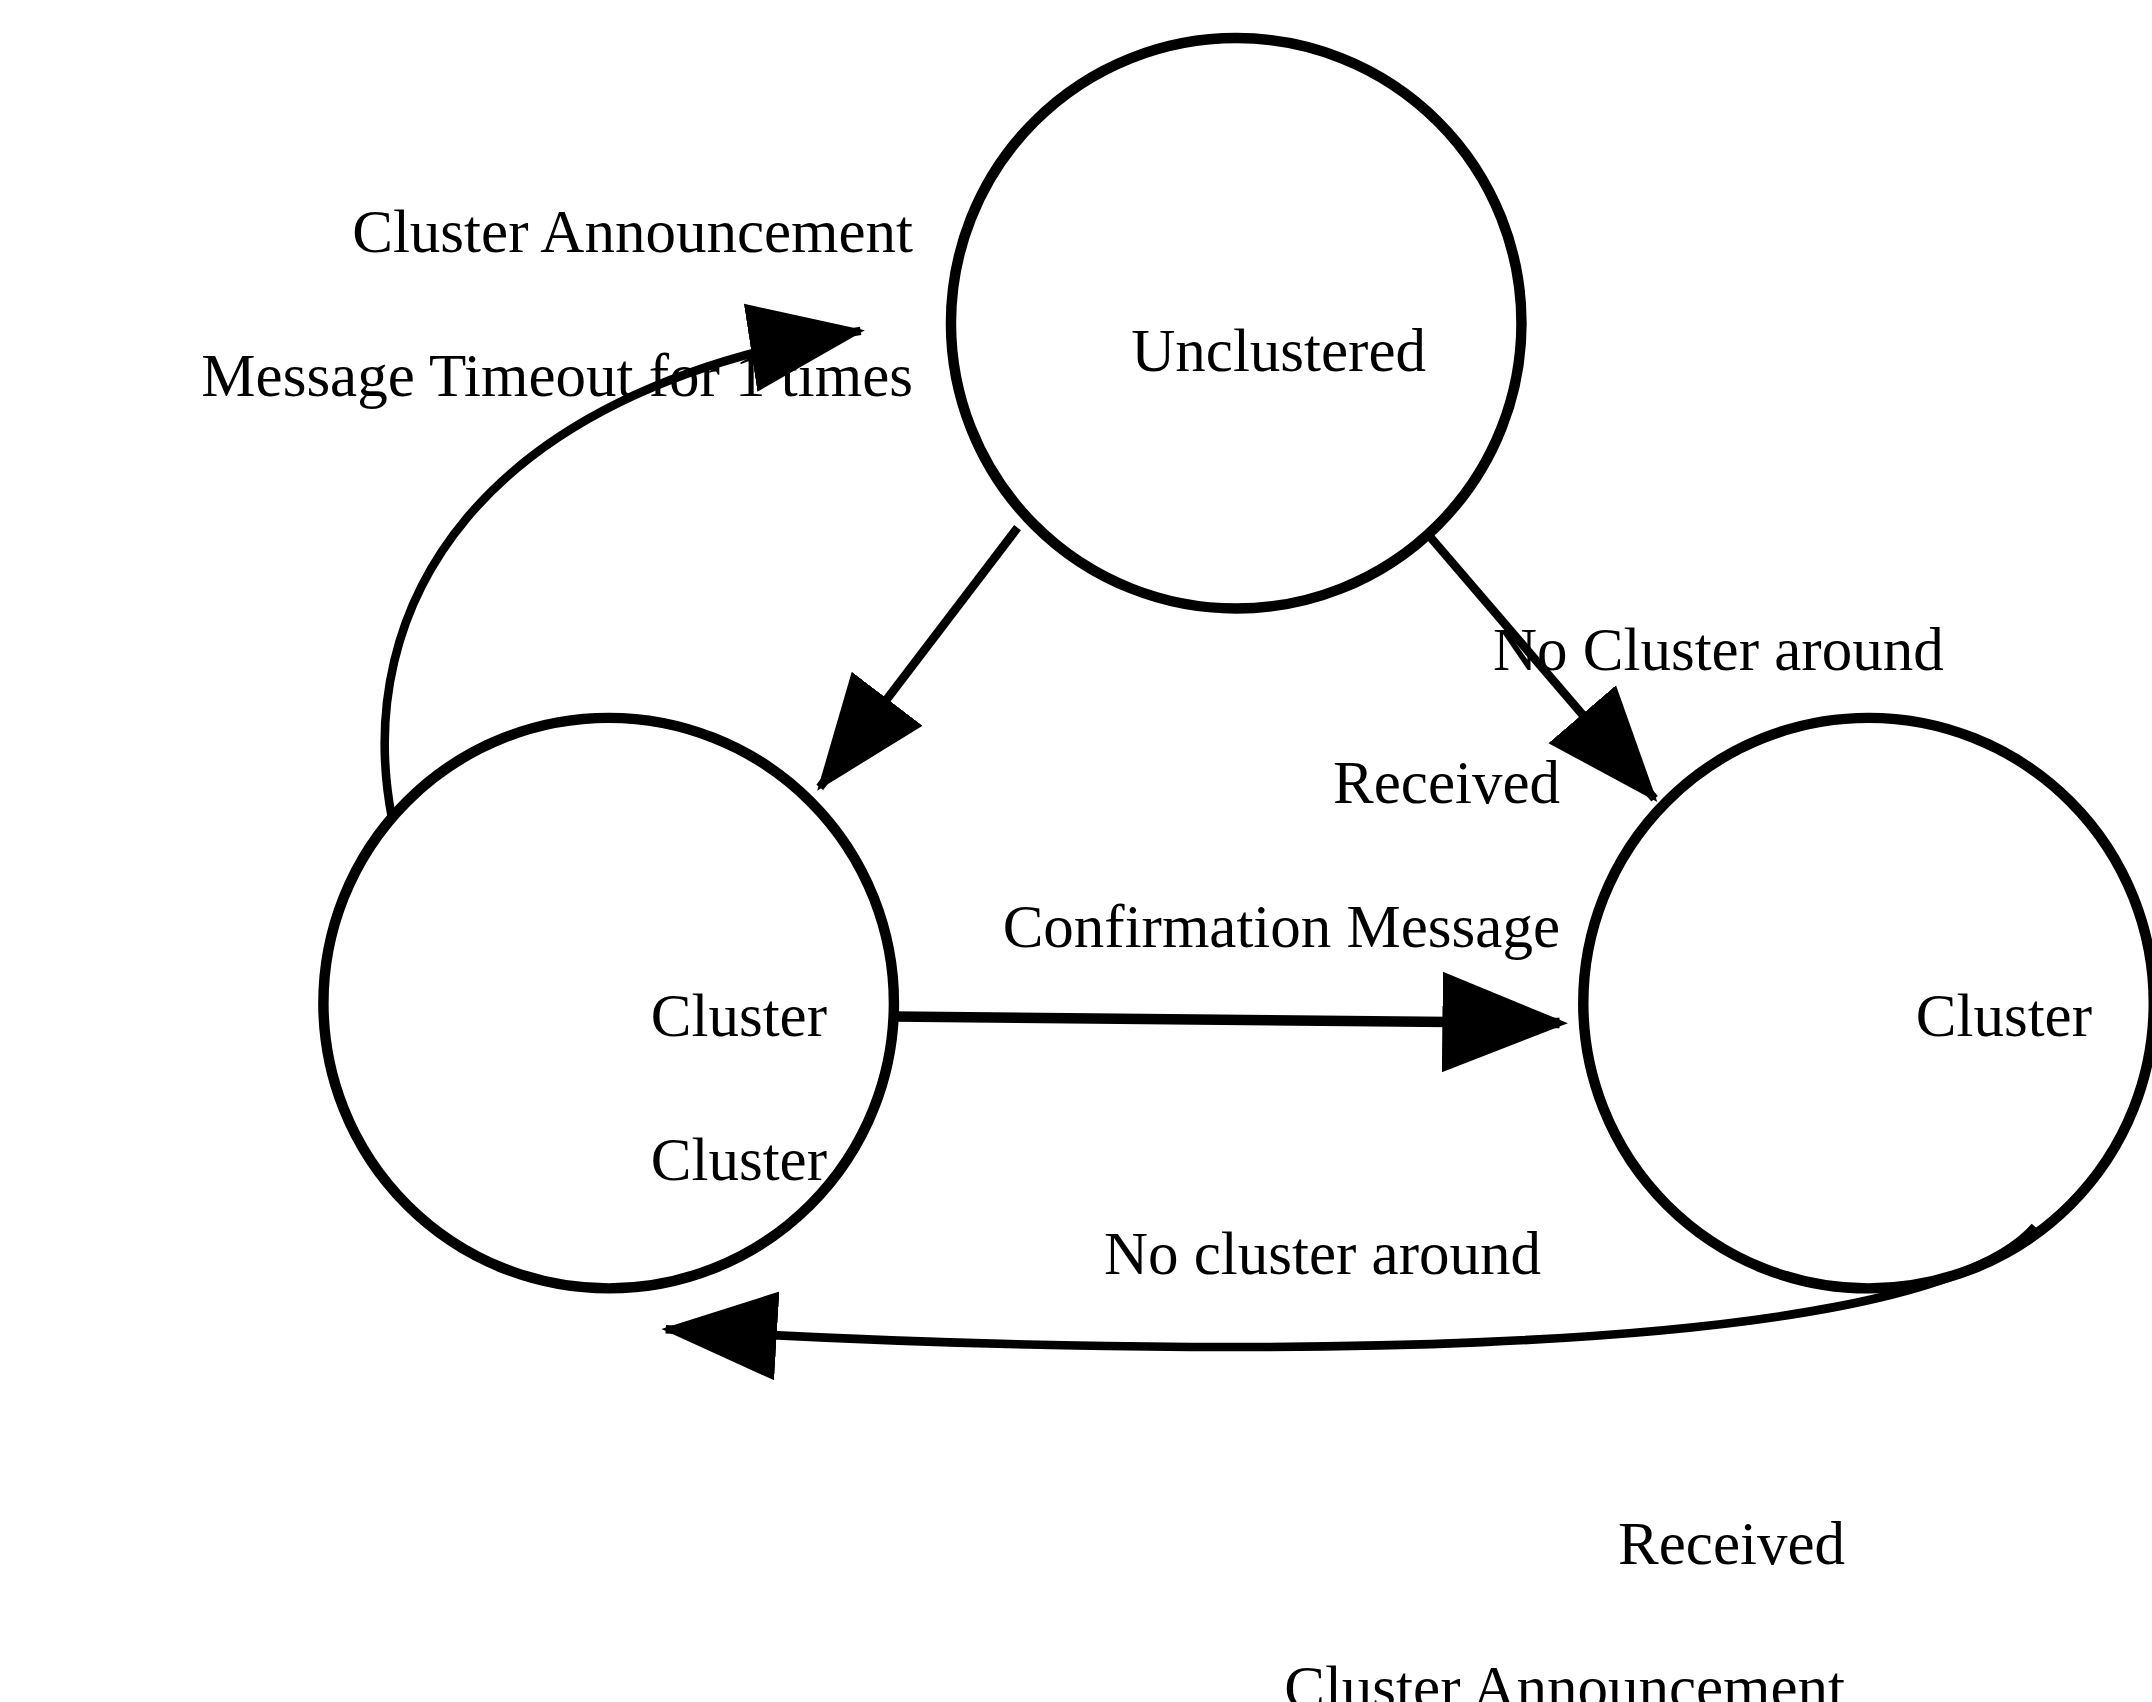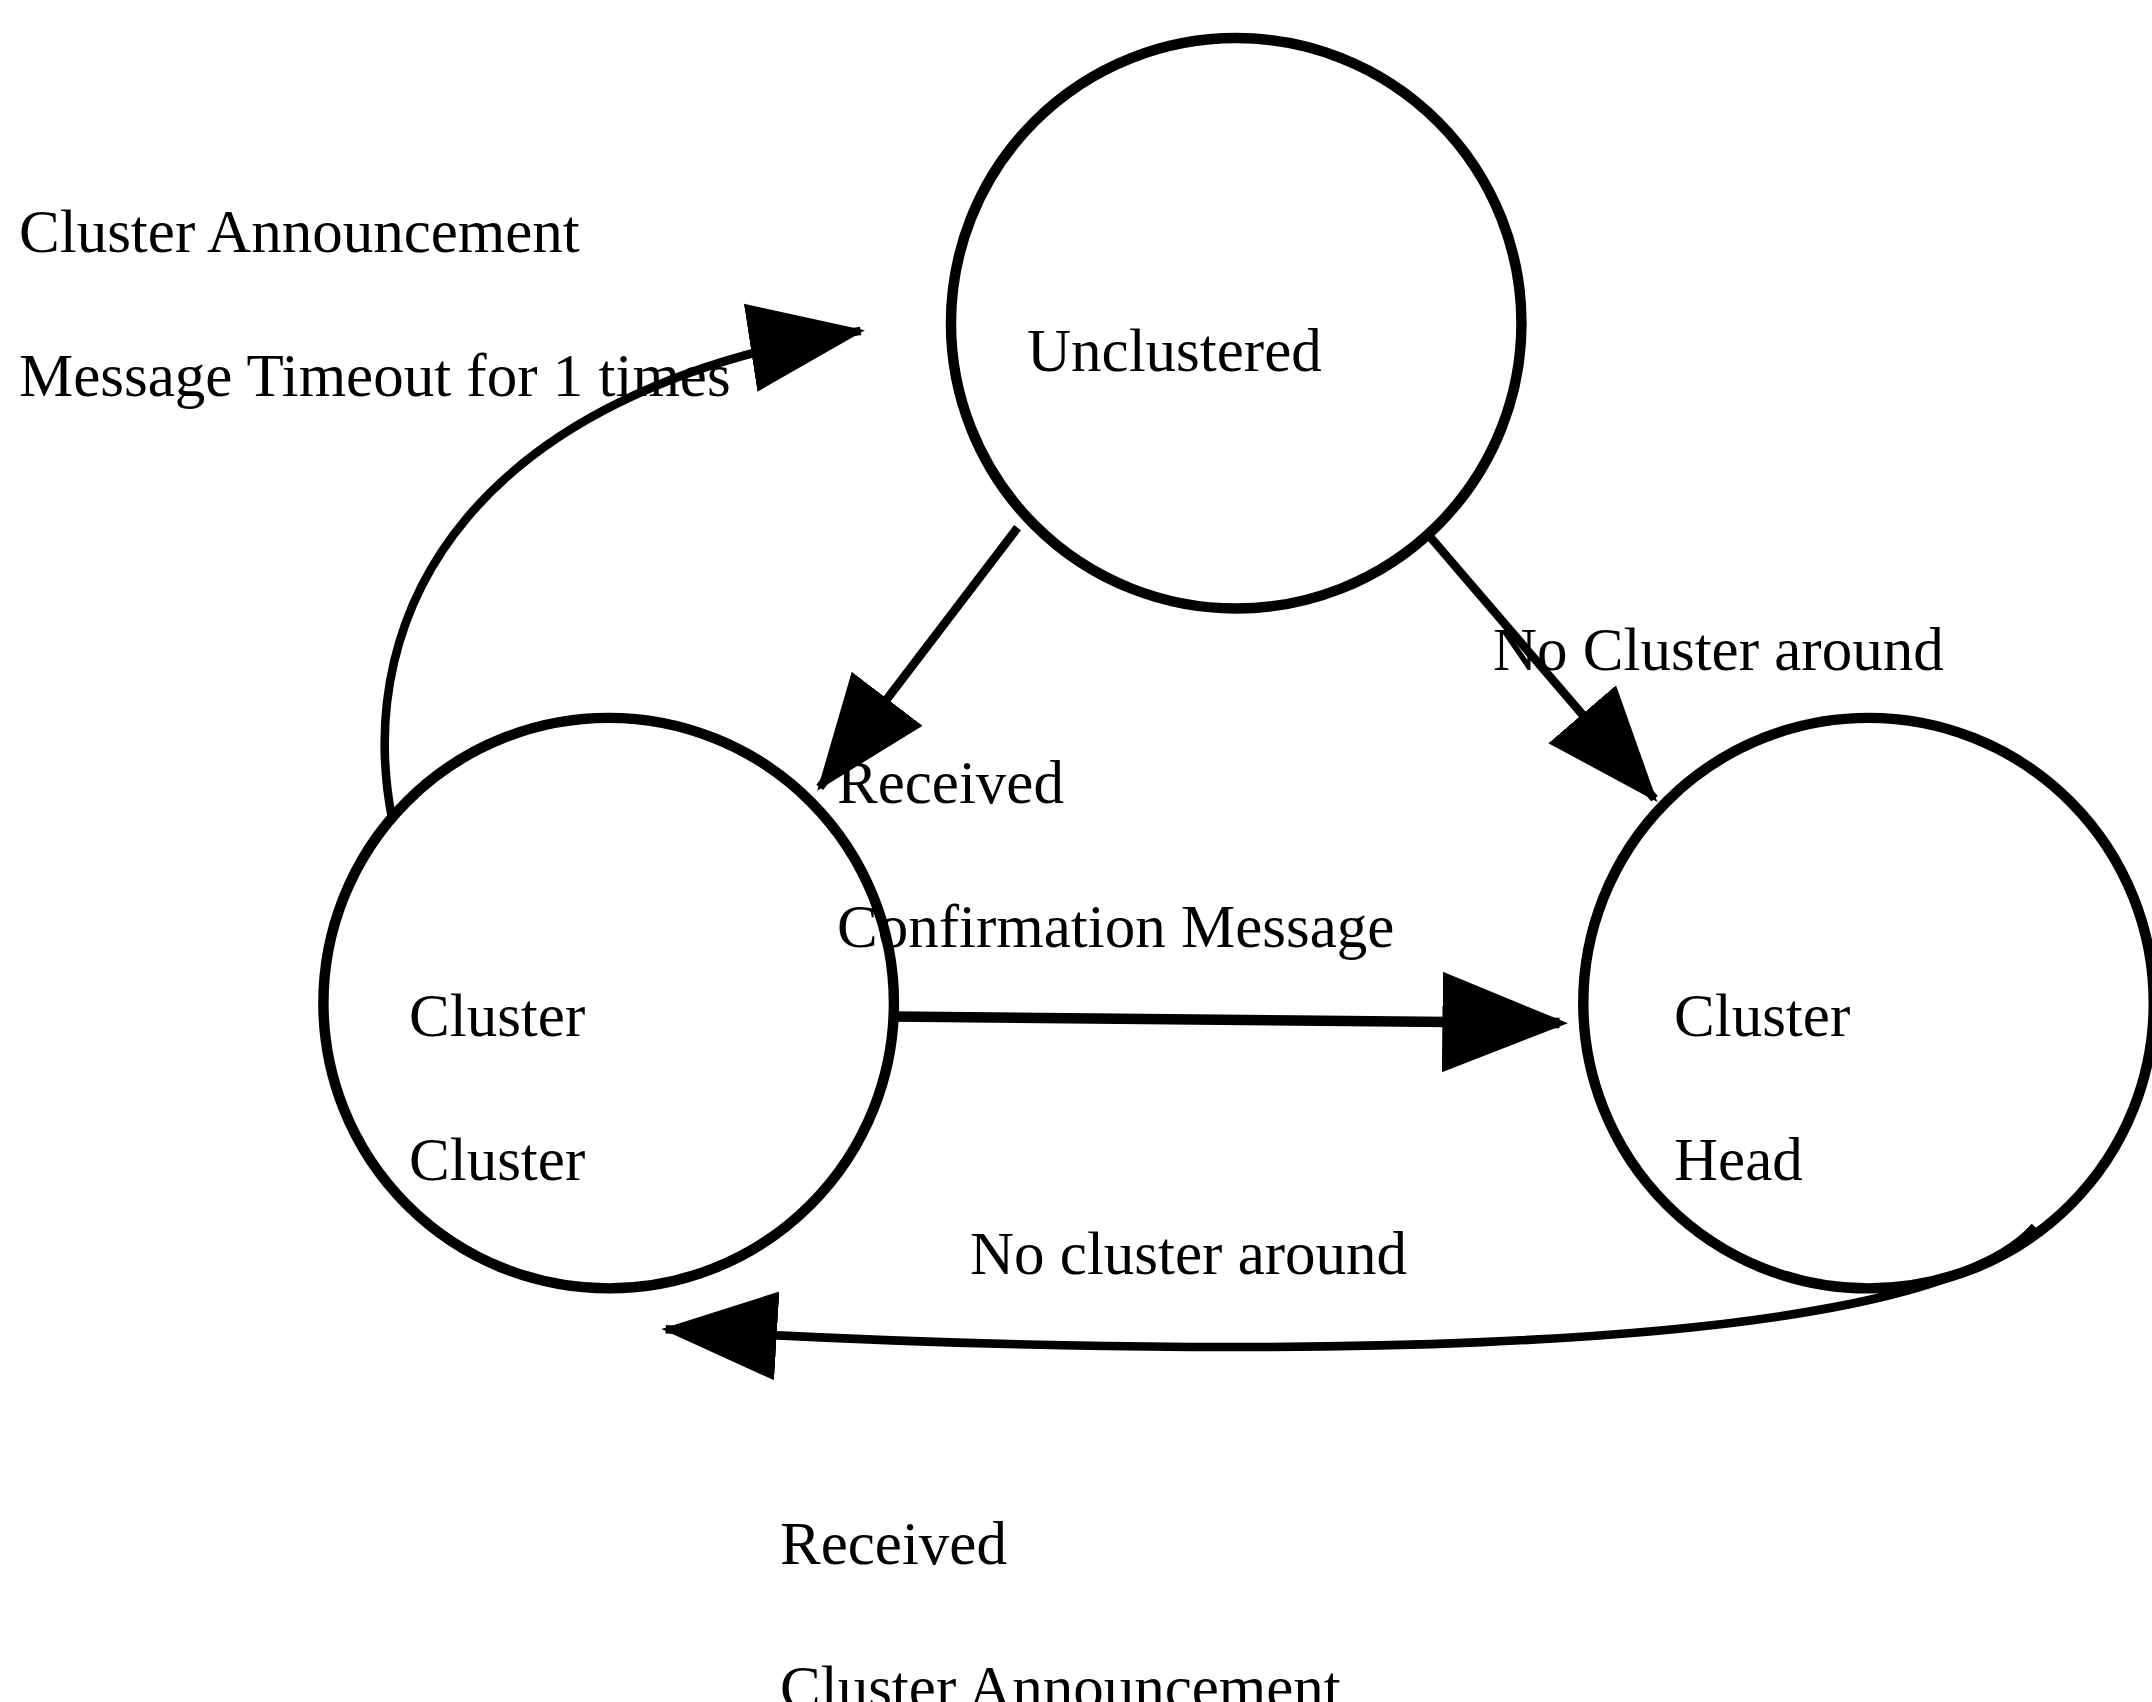--- a/index.html
+++ b/index.html
@@ -20,21 +20,21 @@
   #diagram-svg {
     position: absolute;
     left: 0;
     top: 0;
     width: 2152px;
     height: 1702px;
   }
   .node-label,
   .edge-label {
     position: absolute;
-    text-align: left;
+    text-align: right;
     line-height: 1.18;
     color: #000000;
     white-space: pre-line;
     font-family: "Liberation Serif", "DejaVu Serif", serif;
     -webkit-font-smoothing: antialiased;
   }
   .node-label {
     font-size: 61px;
   }
   .edge-label {
@@ -103,21 +103,20 @@
     <span class="lbl-line">Unclustered</span>
   </div>
 
   <div class="node-label" id="label-cluster-member">
     <span class="lbl-line">Cluster</span>
     <span class="lbl-line">Cluster</span>
   </div>
 
   <div class="node-label" id="label-cluster-head">
     <span class="lbl-line">Cluster</span>
-    <span class="lbl-line">Head</span>
   </div>
 
   <div class="edge-label" id="label-timeout">
     <span class="lbl-line">Cluster Announcement</span>
     <span class="lbl-line">Message Timeout for 1 times</span>
   </div>
 
   <div class="edge-label" id="label-no-cluster-around-top">
     <span class="lbl-line">No Cluster around</span>
   </div>

